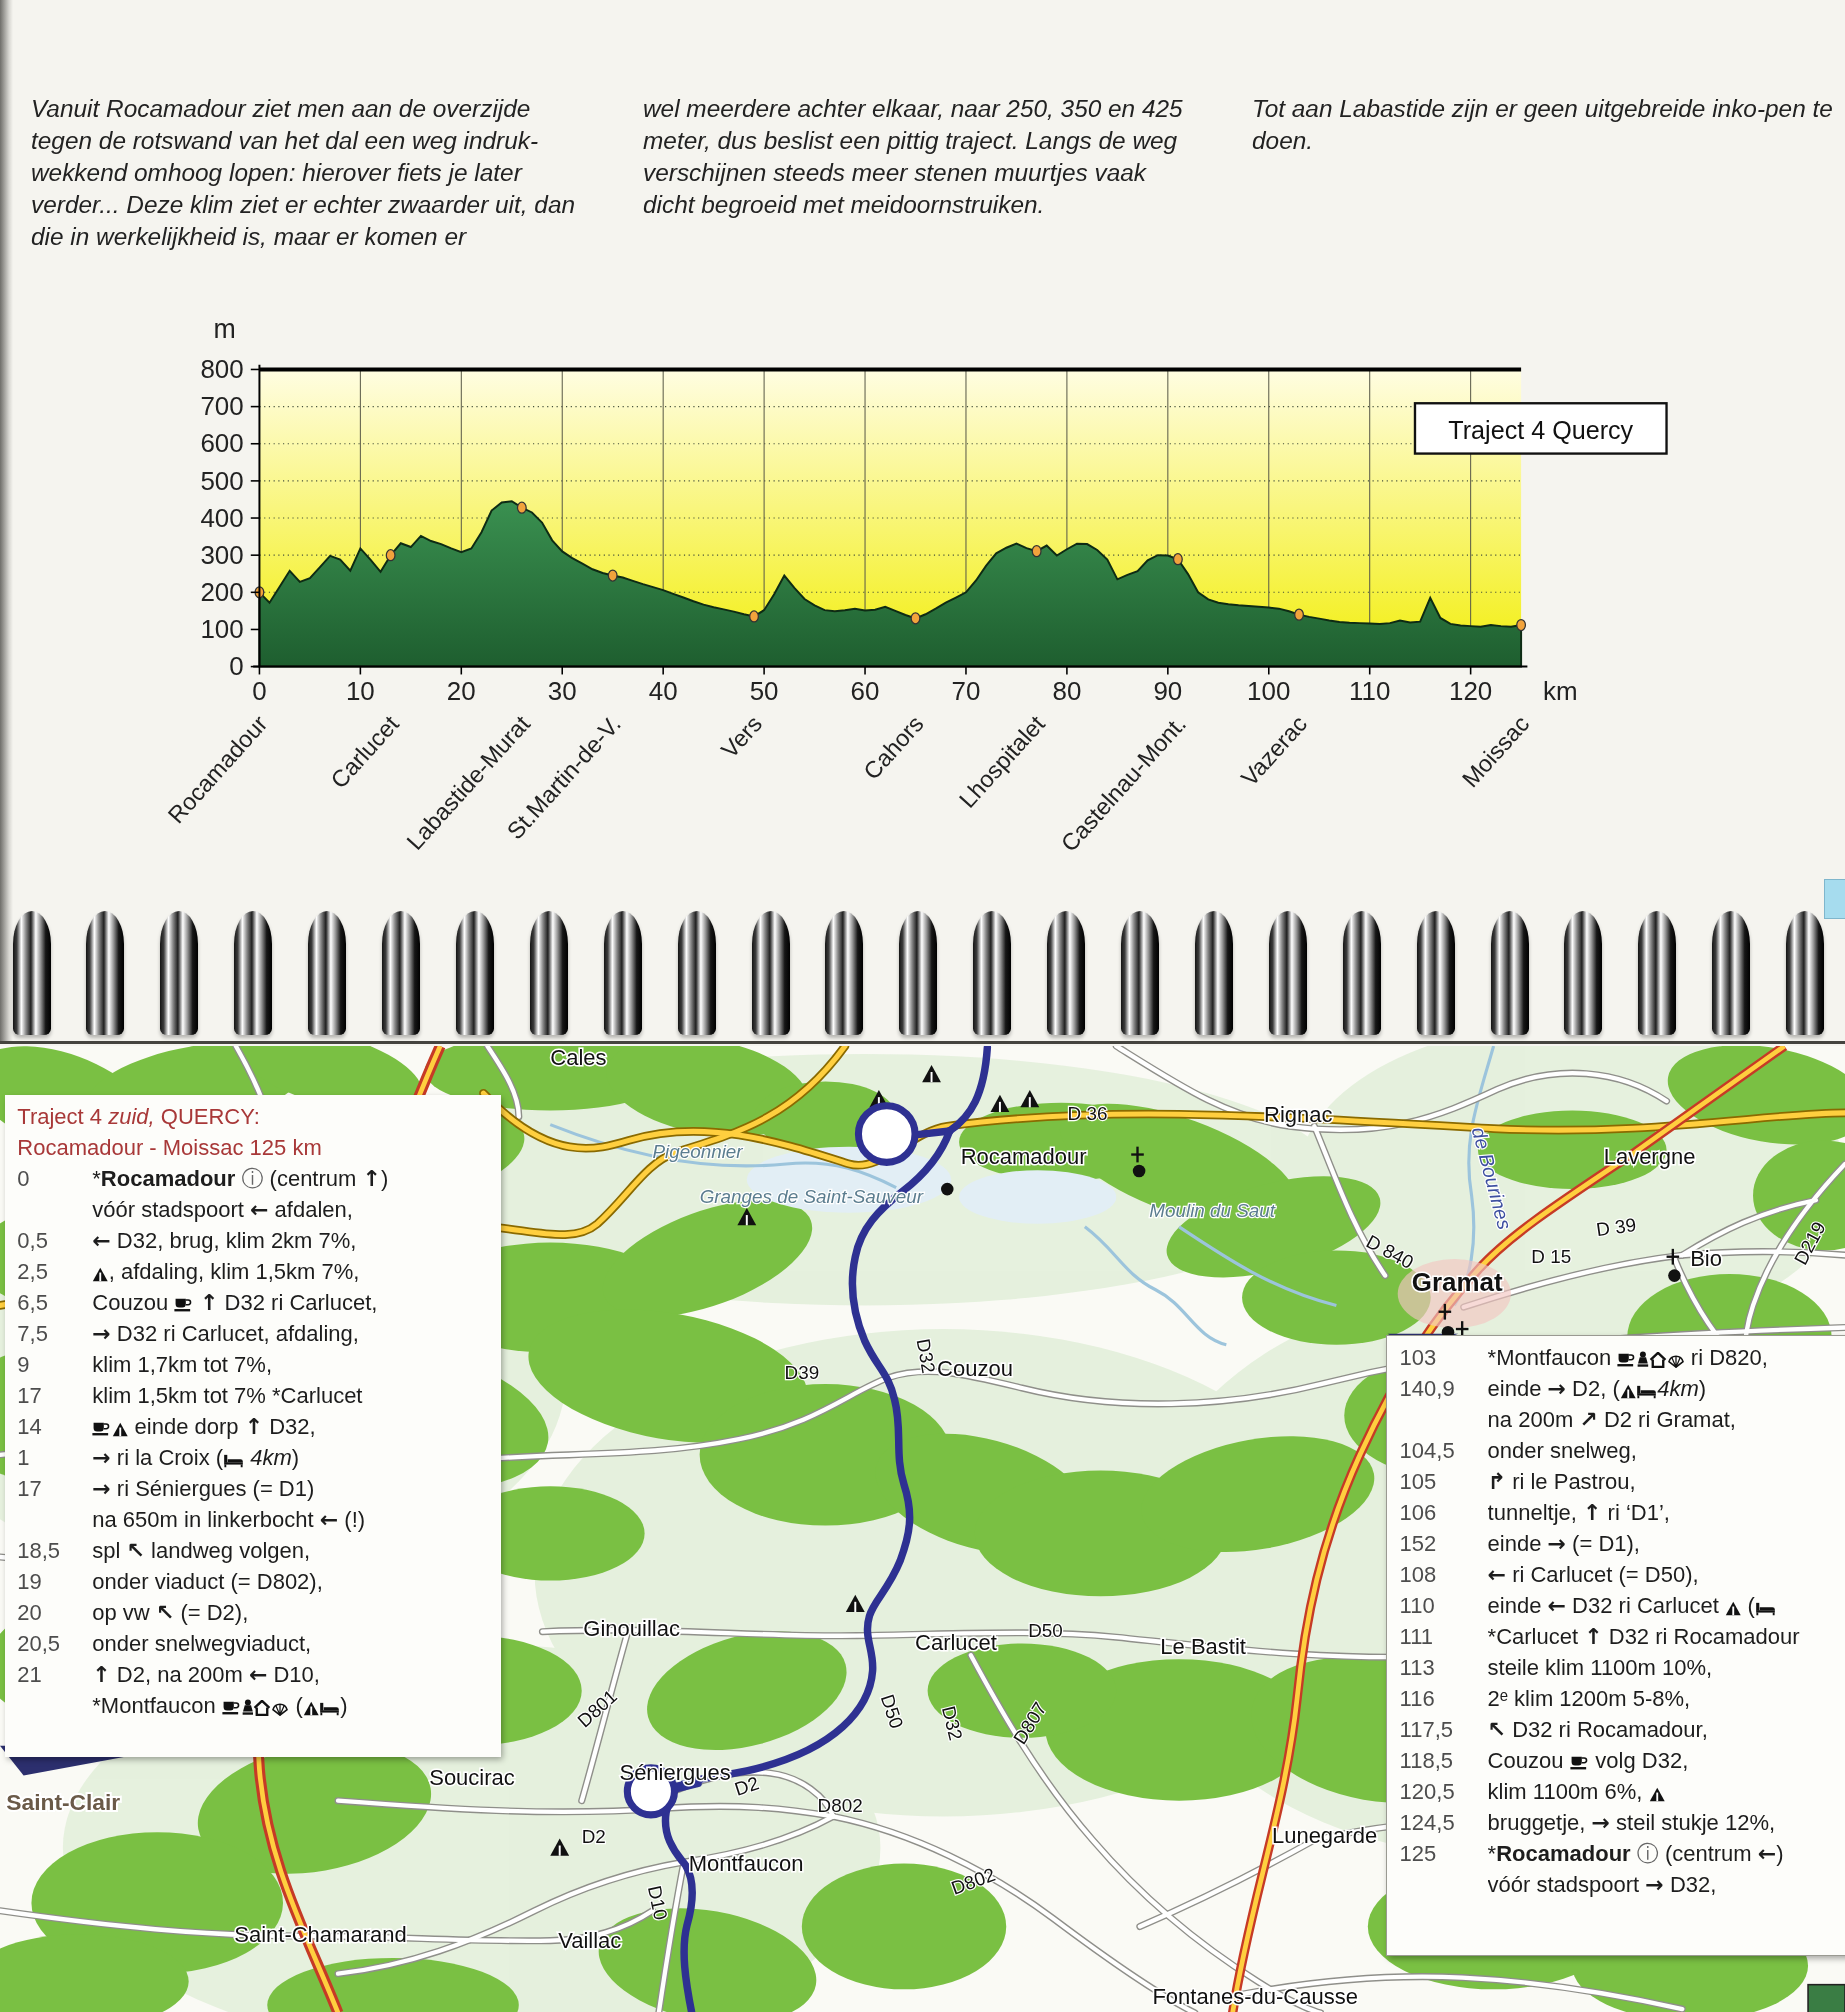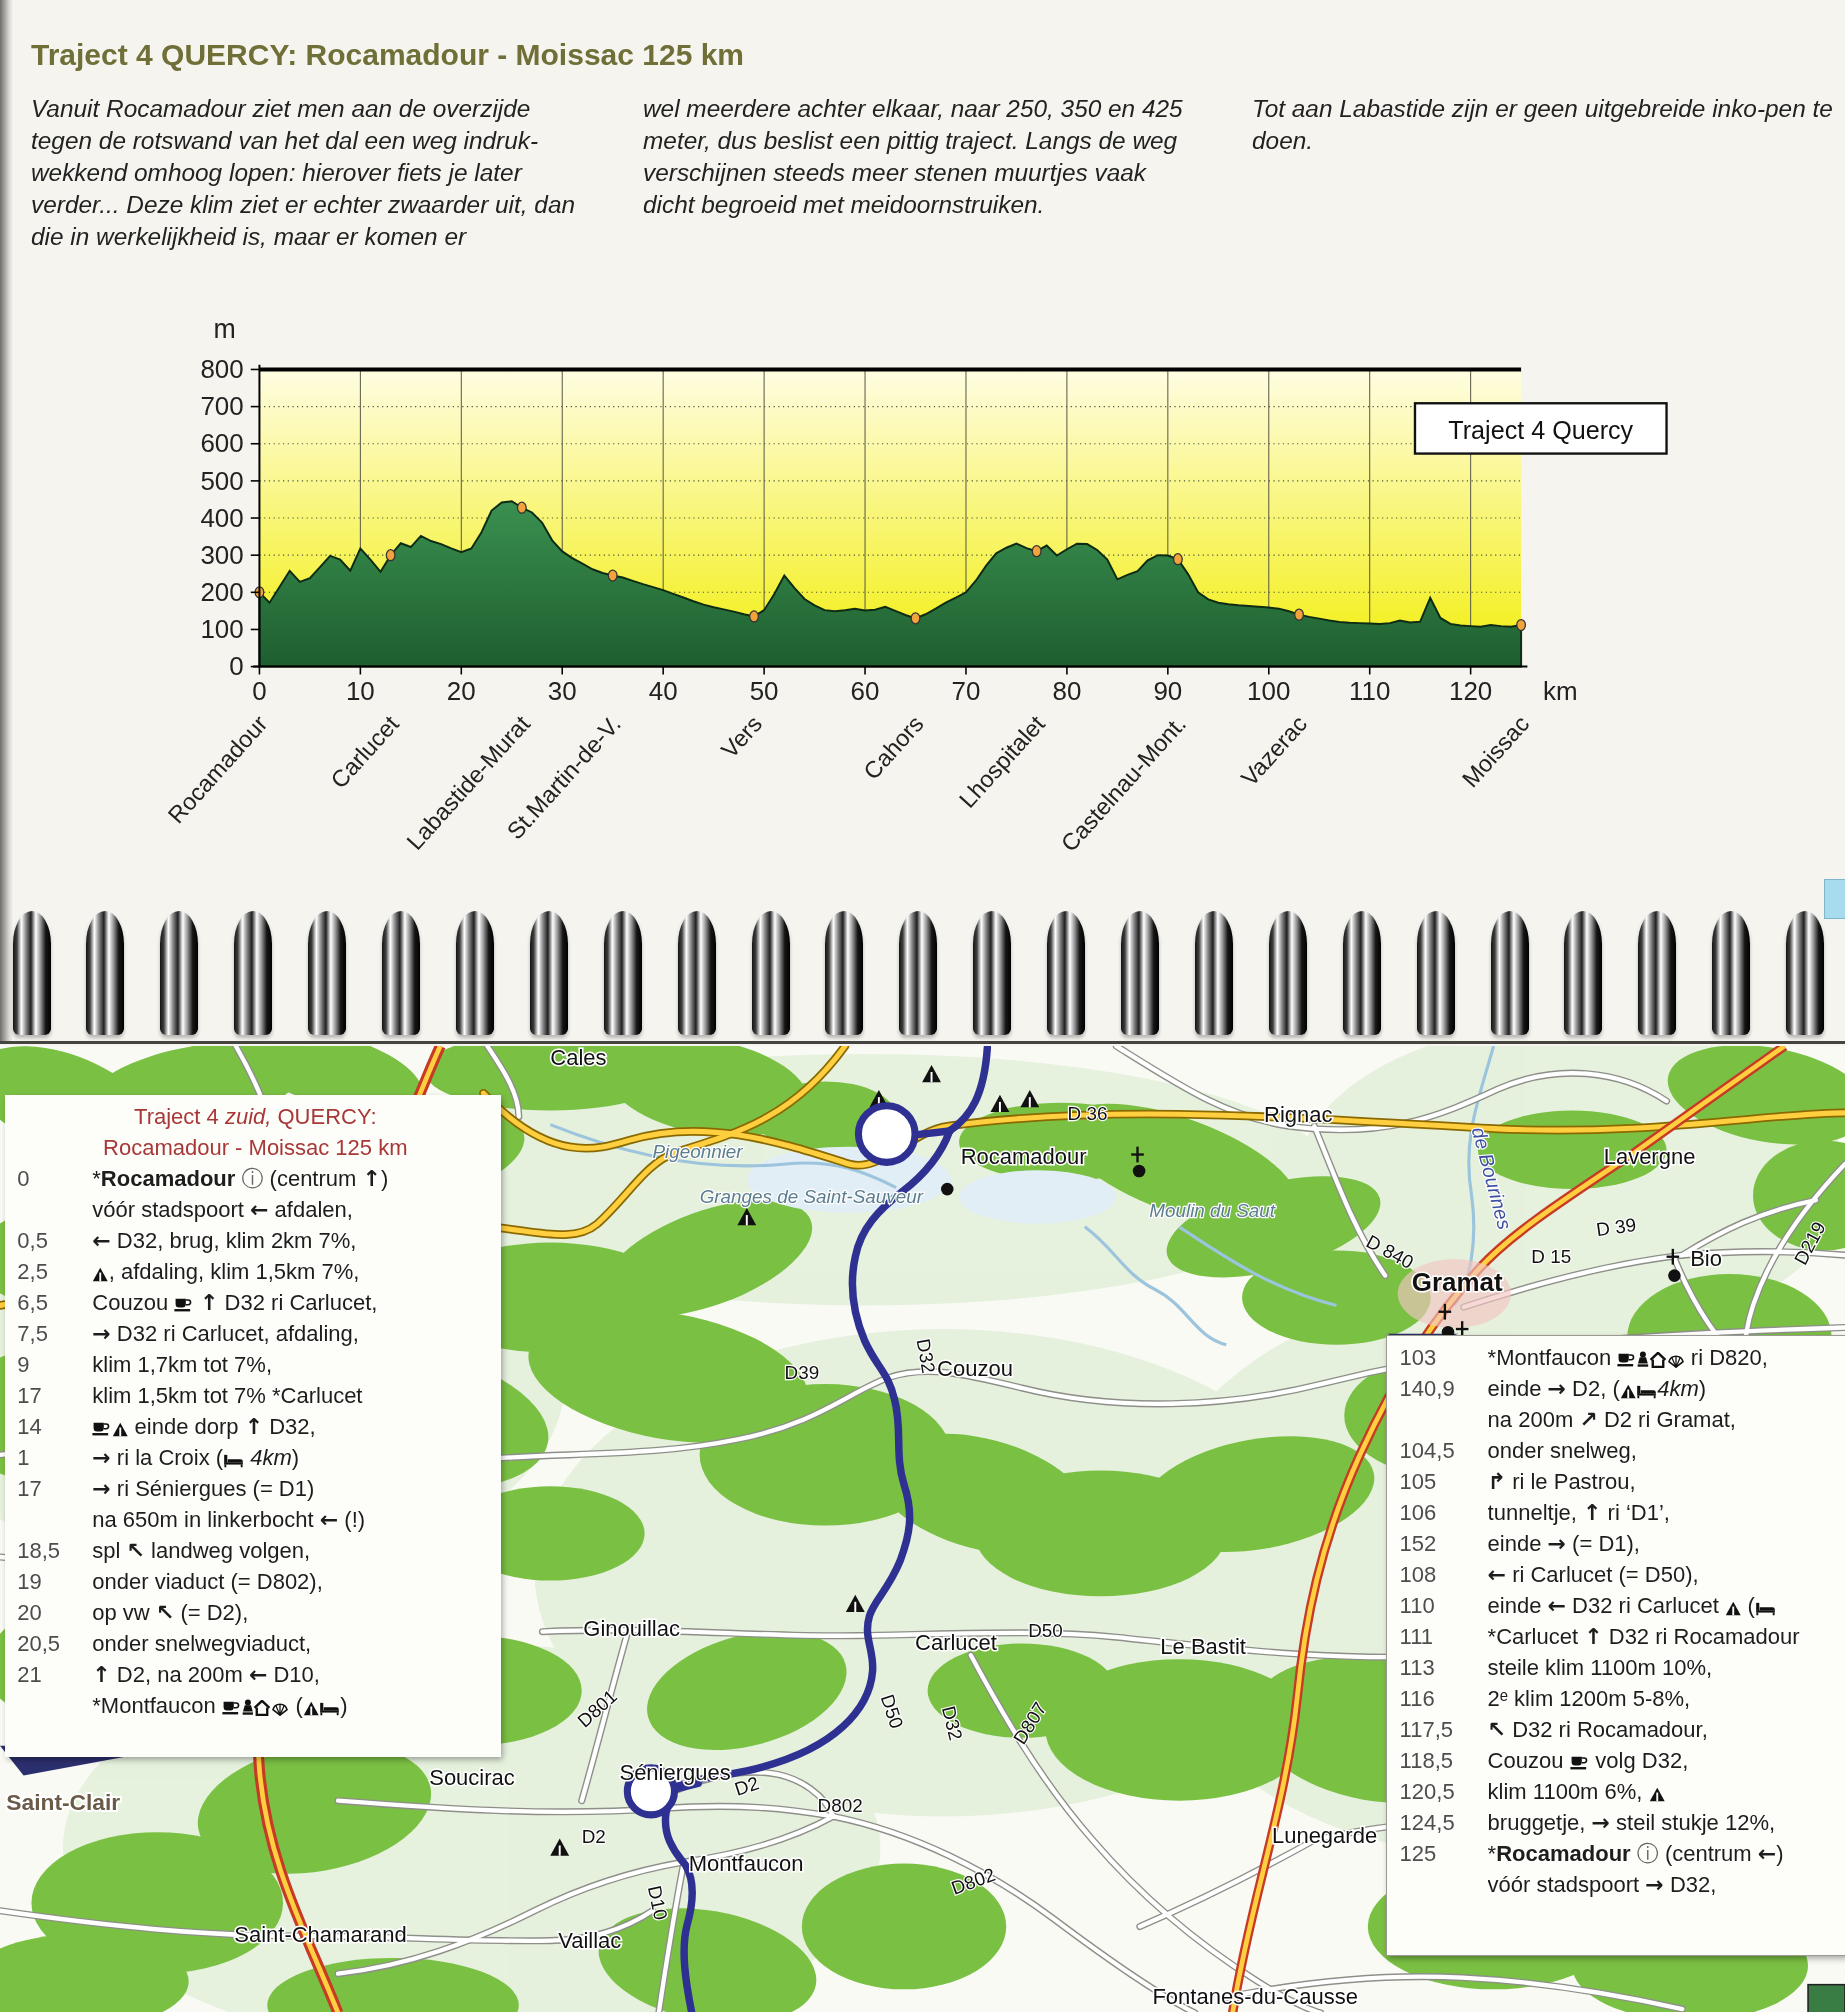--- a/index.html
+++ b/index.html
@@ -18,21 +18,21 @@
   .ring{position:absolute;top:4.7px;width:38px;height:124px;
         border-radius:19px 19px 7px 7px / 33px 33px 6.3px 6.3px;
         background:linear-gradient(90deg,#141414 0%,#3d3d3d 10%,#ffffff 22%,#8a8a8a 34%,#1f1f1f 47%,#ffffff 60%,#9a9a9a 72%,#161616 86%,#000 100%);
         box-shadow:0 3.1px 3.9px rgba(0,0,0,.25);}
   .page-tab{position:absolute;left:1824px;top:879px;width:21px;height:38px;background:#a6dcee;border:1.6px solid #7fb6cc;}
   #map{position:absolute;left:0;top:1046px;}
   .box{position:absolute;background:#fdfdfa;font-size:22px;line-height:31px;color:#1d1d1d;
        padding:6.3px 7.9px 7.9px 12.6px;box-shadow:2.4px 3.1px 6.3px rgba(0,0,0,.35);}
   .left-box{left:4.7px;top:1095px;width:476px;height:648px;}
   .right-box{left:1386px;top:1335px;width:461px;height:605px;overflow:hidden;border:0.8px solid #9a9a92;}
-  .hdr{color:#a83838;text-align:center;}
+  .hdr{color:#a83838;}
   .row{display:flex;}
   .row .km{flex:0 0 75px;color:#4d4d4d;}
   .right-box .row .km{flex:0 0 88px;}
   .row .tx{flex:1;white-space:nowrap;overflow:hidden;}
   .arw{font-family:"DejaVu Sans",sans-serif;font-weight:bold;}
   .info{color:#666;font-family:"DejaVu Sans",sans-serif;}
   .ico{display:inline-block;vertical-align:-2.4px;}
   
   .m-town{font-size:28px;fill:#111;stroke:#fff;stroke-width:4px;paint-order:stroke;}
   .m-town-lg{font-size:33px;font-weight:bold;fill:#111;stroke:#fff;stroke-width:4px;paint-order:stroke;}
@@ -41,21 +41,20 @@
   .m-river{font-size:25px;font-style:italic;fill:#3d4fa0;stroke:#fff;stroke-width:3px;paint-order:stroke;}
   .m-halo{font-size:29px;fill:#6a5a48;stroke:#fff;stroke-width:5px;paint-order:stroke;font-weight:bold;}
   text{font-family:"Liberation Sans",sans-serif;}
 </style>
 </head>
 <body>
 
 <div class="stage">
   <div class="scan-edge"></div>
 
-  <div class="page-title">Traject 4 QUERCY: Rocamadour - Moissac 125 km</div>
 
   <div class="intro">
     <div class="col col1">Vanuit Rocamadour ziet men aan de overzijde tegen de rotswand van het dal een weg indruk-wekkend omhoog lopen: hierover fiets je later verder... Deze klim ziet er echter zwaarder uit, dan die in werkelijkheid is, maar er komen er</div>
     <div class="col col2">wel meerdere achter elkaar, naar 250, 350 en 425 meter, dus beslist een pittig traject. Langs de weg verschijnen steeds meer stenen muurtjes vaak dicht begroeid met meidoornstruiken.</div>
     <div class="col col3">Tot aan Labastide zijn er geen uitgebreide inko-pen te doen.</div>
   </div>
 
   <svg id="chart" width="1845" height="904" viewBox="0 0 2347 1150">
       <defs>
 <linearGradient id="gY" x1="0" y1="0" x2="0" y2="1">

